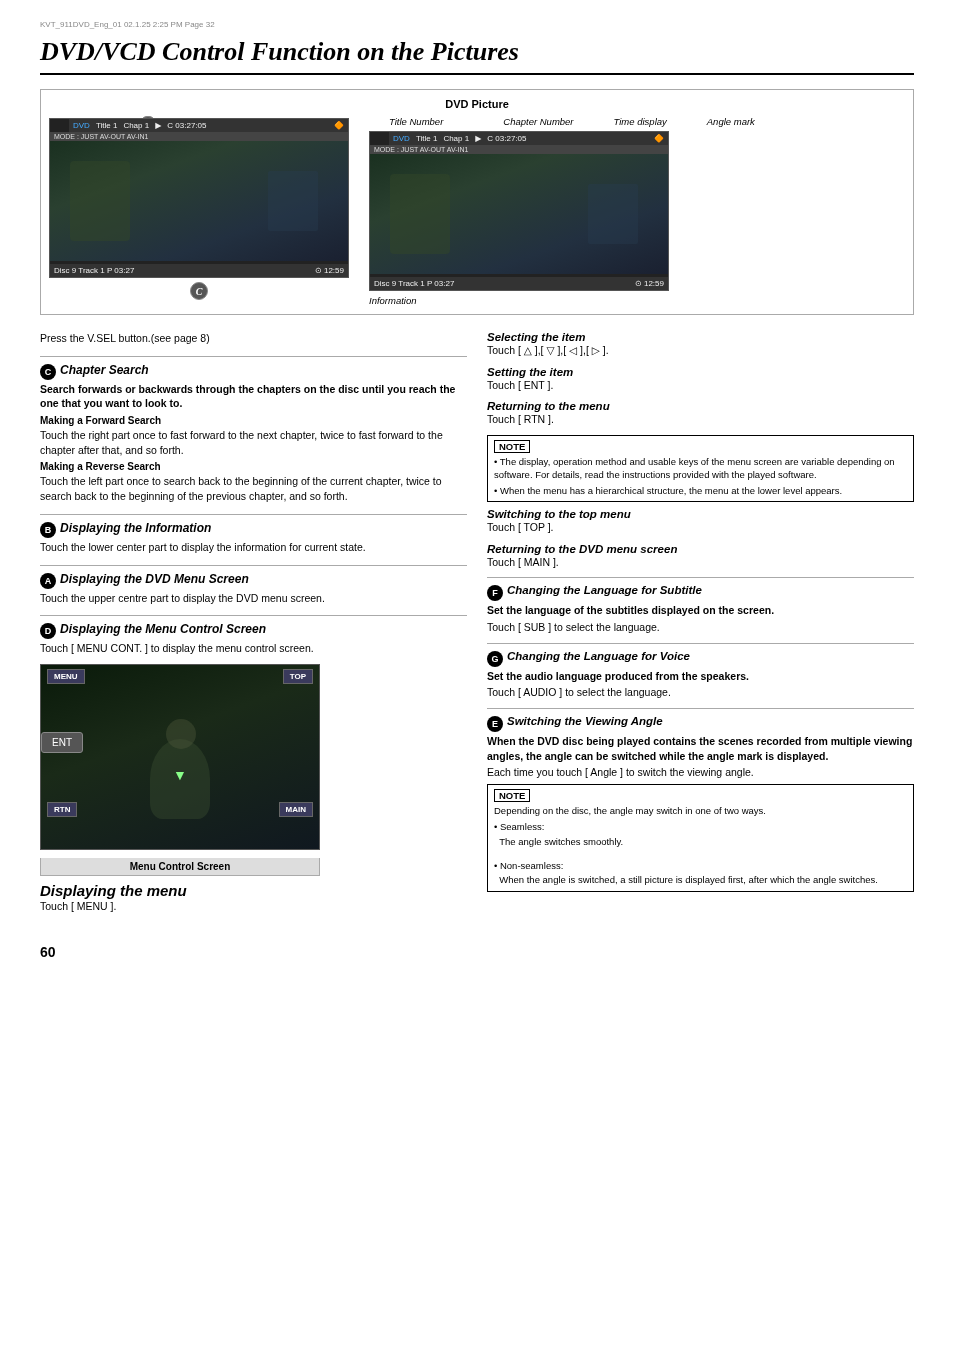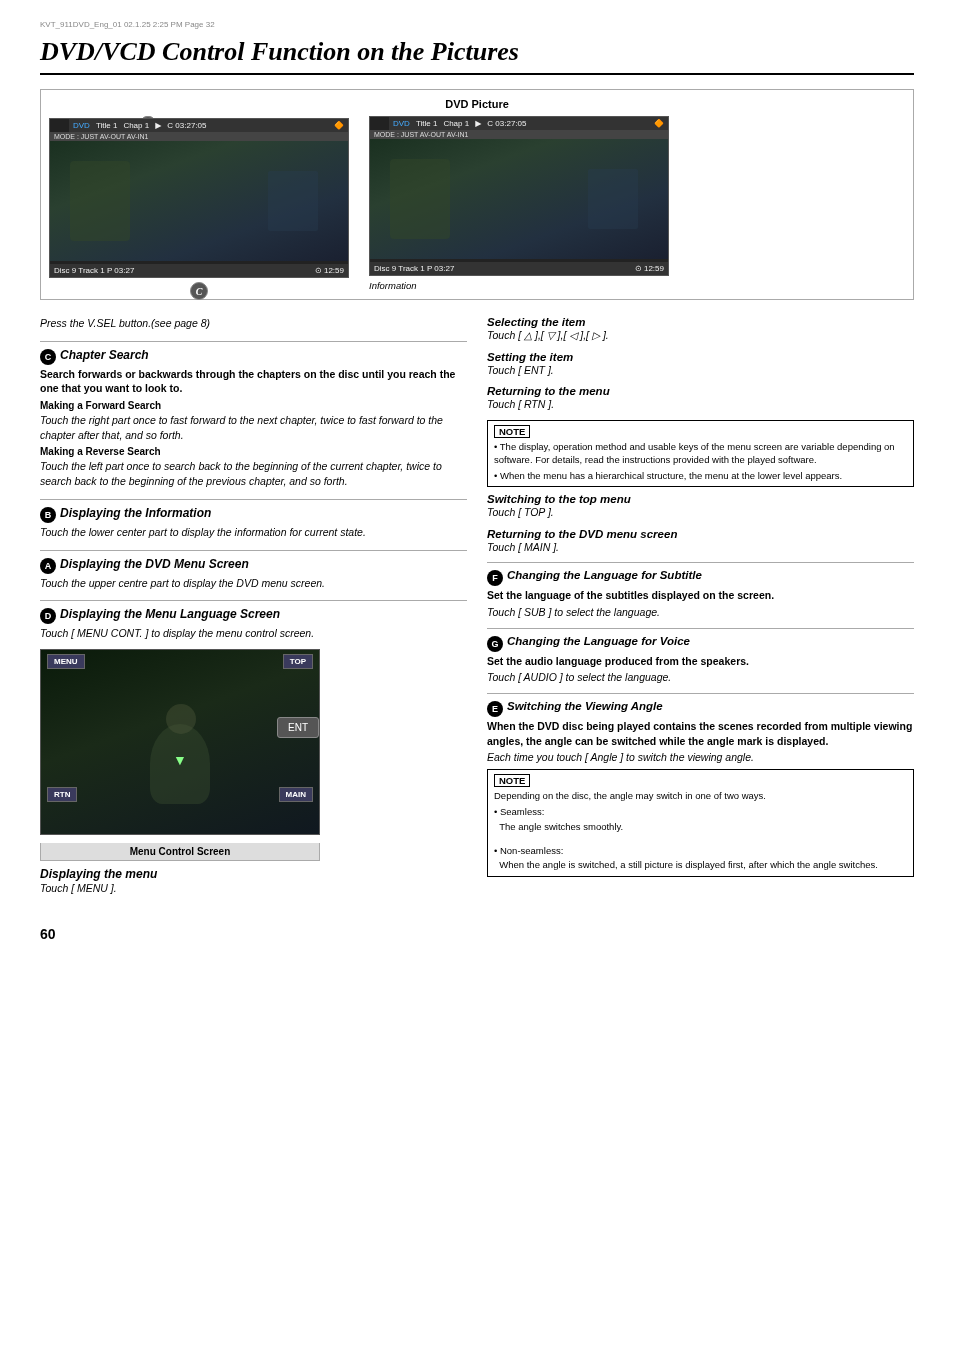--- a/index.html
+++ b/index.html
@@ -180,21 +180,20 @@
     .section-subheading {
       font-weight: bold;
       font-size: 10px;
       margin: 2px 0;
     }
 
     .section-text {
       font-size: 10.5px;
       line-height: 1.4;
       margin-left: 0;
-      font-style: italic;
     }
 
     .divider-line {
       border-top: 1px solid #aaa;
       margin: 6px 0;
     }
 
     .note-box {
       border: 1px solid #000;
       padding: 4px 6px;
@@ -232,21 +231,21 @@
       background: #3a3a5c;
       color: #fff;
       font-size: 8px;
       padding: 2px 6px;
       border: 1px solid #666;
       font-weight: bold;
     }
 
     .mci-center {
       display: flex;
-      justify-content: flex-end;
+      justify-content: flex-start;
       align-items: center;
       height: 110px;
       position: relative;
     }
 
     .mci-ent-btn {
       background: #555;
       color: #fff;
       font-size: 10px;
       padding: 4px 10px;
@@ -330,20 +329,26 @@
         </div>
       </div>
 
       <div style="display:flex; justify-content:center; margin-top:4px;">
         <div class="marker-circle">C</div>
       </div>
     </div>
 
     <div style="flex:1; position:relative;">
 
+      <div style="display:flex; gap:30px; font-size:9.5px; font-style:italic; margin-bottom:4px; padding-left:20px;">
+        <span>Title Number</span>
+        <span style="margin-left:30px;">Chapter Number</span>
+        <span style="margin-left:10px;">Time  display</span>
+        <span style="margin-left:10px;">Angle mark</span>
+      </div>
       <div class="dvd-screen annotation-screen">
         <div class="dvd-screen-bar-top">
           <span style="font-size:8px; color:#4af;">DVD</span>
           <span style="font-size:8px;">Title  1</span>
           <span style="font-size:8px;">Chap  1</span>
           <span style="font-size:8px;">▶</span>
           <span style="font-size:8px;">C 03:27:05</span>
           <span style="font-size:8px; margin-left:auto;">🔶</span>
         </div>
         <div style="background:#444; color:#ddd; font-size:7px; padding:1px 4px;">MODE : JUST  AV-OUT AV-IN1</div>
@@ -402,21 +407,21 @@
         <div class="section-heading">Displaying the DVD Menu Screen</div>
       </div>
       <div class="section-text">Touch the upper centre part to display the DVD menu screen.</div>
     </div>
 
     <div class="divider-line"></div>
 
     <div class="section-block">
       <div class="section-title-row">
         <div class="section-letter">D</div>
-        <div class="section-heading">Displaying the Menu Language Screen</div>
+        <div class="section-heading">Displaying the Menu Control Screen</div>
       </div>
       <div class="section-text" style="margin-bottom:6px;">Touch [ MENU CONT. ] to display the menu control screen.</div>
 
       <div class="menu-control-image">
         <div class="mci-scene">
           <div style="position:absolute; inset:0; background:linear-gradient(160deg,#0a1a0a 0%,#1a2a18 40%,#101820 100%);"></div>
 
           <div style="position:absolute; bottom:30px; left:50%; transform:translateX(-50%); width:60px; height:80px; background:rgba(60,80,50,0.4); border-radius:50% 50% 20% 20%;"></div>
           <div style="position:absolute; bottom:100px; left:45%; width:30px; height:30px; background:rgba(80,90,60,0.4); border-radius:50%;"></div>
         </div>
@@ -430,21 +435,21 @@
           <div style="position:absolute; bottom:15px; left:50%; transform:translateX(-50%); color:#8f8; font-size:14px;">▼</div>
         </div>
         <div class="mci-bottom-buttons" style="position:relative; z-index:1;">
           <div class="mci-btn">RTN</div>
           <div class="mci-btn">MAIN</div>
         </div>
       </div>
       <div style="background:#ddd; text-align:center; font-weight:bold; font-size:10px; padding:3px; border-top:1px solid #aaa; border:1px solid #aaa; border-top:none; width:280px;">Menu Control Screen</div>
 
       <div style="margin-top:6px;">
-        <div style="font-weight:bold; font-style:italic; font-size:12px;">Displaying the menu</div>
+        <div style="font-weight:bold; font-style:italic; font-size:15px;">Displaying the menu</div>
         <div class="section-text">Touch [ MENU ].</div>
       </div>
     </div>
 
   </div>
 
   <div class="col-right">
 
     <div class="right-section-item">
       <div class="right-section-title">Selecting the item</div>

